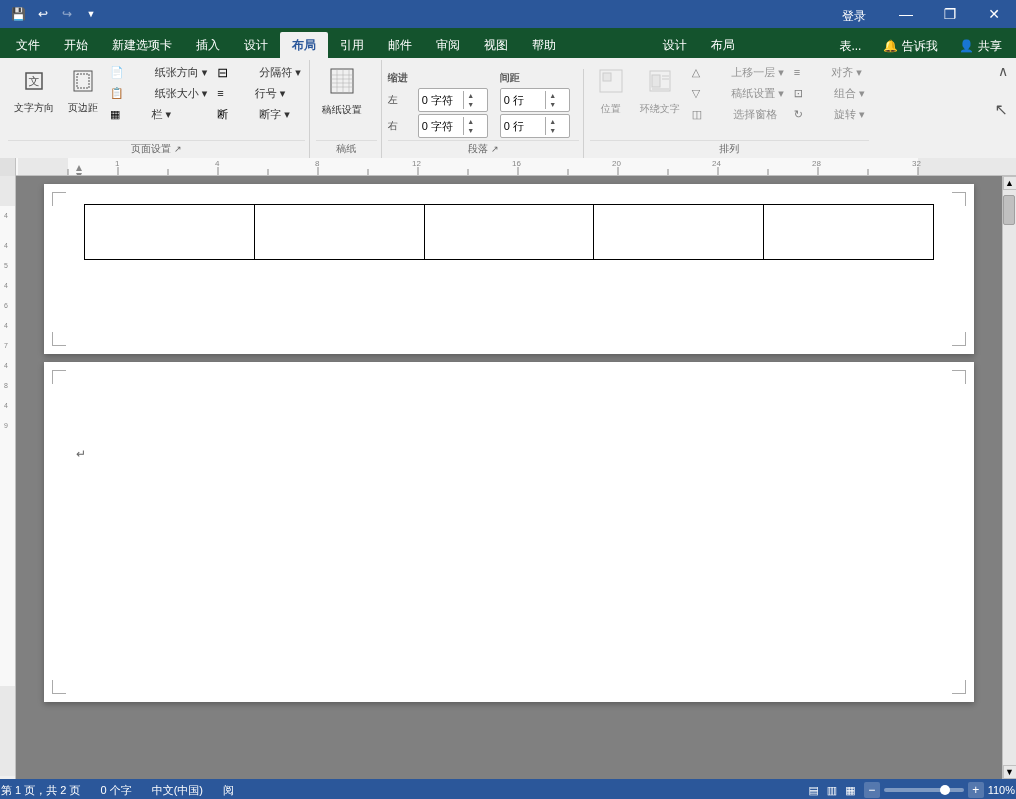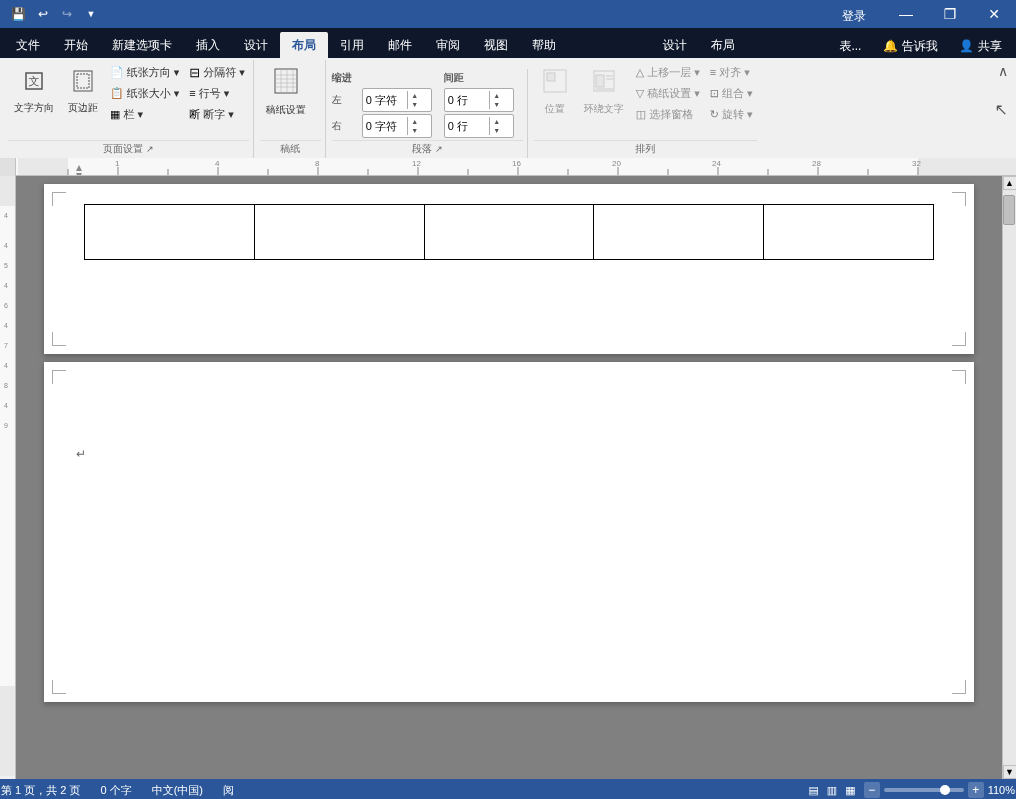--- a/index.html
+++ b/index.html
@@ -20,21 +20,21 @@
     #titlebar .title-right { display: flex; align-items: flex-end; gap: 16px; }
     .win-btn { width: 28px; height: 28px; display: flex; align-items: center; justify-content: center; cursor: pointer; font-size: 14px; }
 
     
     .qat { display: flex; align-items: center; gap: 2px; }
     .qat-btn { width: 22px; height: 22px; display: flex; align-items: center; justify-content: center; font-size: 12px; cursor: pointer; border-radius: 2px; }
 
     
     #ribbon-tabs {
       height: 30px;
-      background: #0f172a;
+      background: #14532d;
       display: flex;
       align-items: flex-end;
       padding-left: 4px;
     }
     .ribbon-tab {
       padding: 5px 12px;
       font-size: 12px;
       color: white;
       cursor: pointer;
       border-radius: 2px 2px 0 0;
@@ -51,21 +51,21 @@
     .rb-btn-small {
       display: flex;
       align-items: center;
       padding: 1px 4px;
       cursor: pointer;
       border-radius: 2px;
       font-size: 11px;
       gap: 3px;
       height: 20px;
     }
-    .rb-btn-small .rb-label { font-size: 11px; color: #333; }
+    .rb-btn-small .rb-label { font-size: 11px; color: #333; margin-left: 28px; }
 
     .rb-stack { display: flex; flex-direction: column; gap: 1px; }
     .spacing-row { display: flex; align-items: center; gap: 2px; }
     .spacing-label { font-size: 10px; color: #555; width: 14px; }
     .spin-input {
       display: flex;
       align-items: center;
       border: 1px solid #ababab;
       border-radius: 2px;
       background: white;

